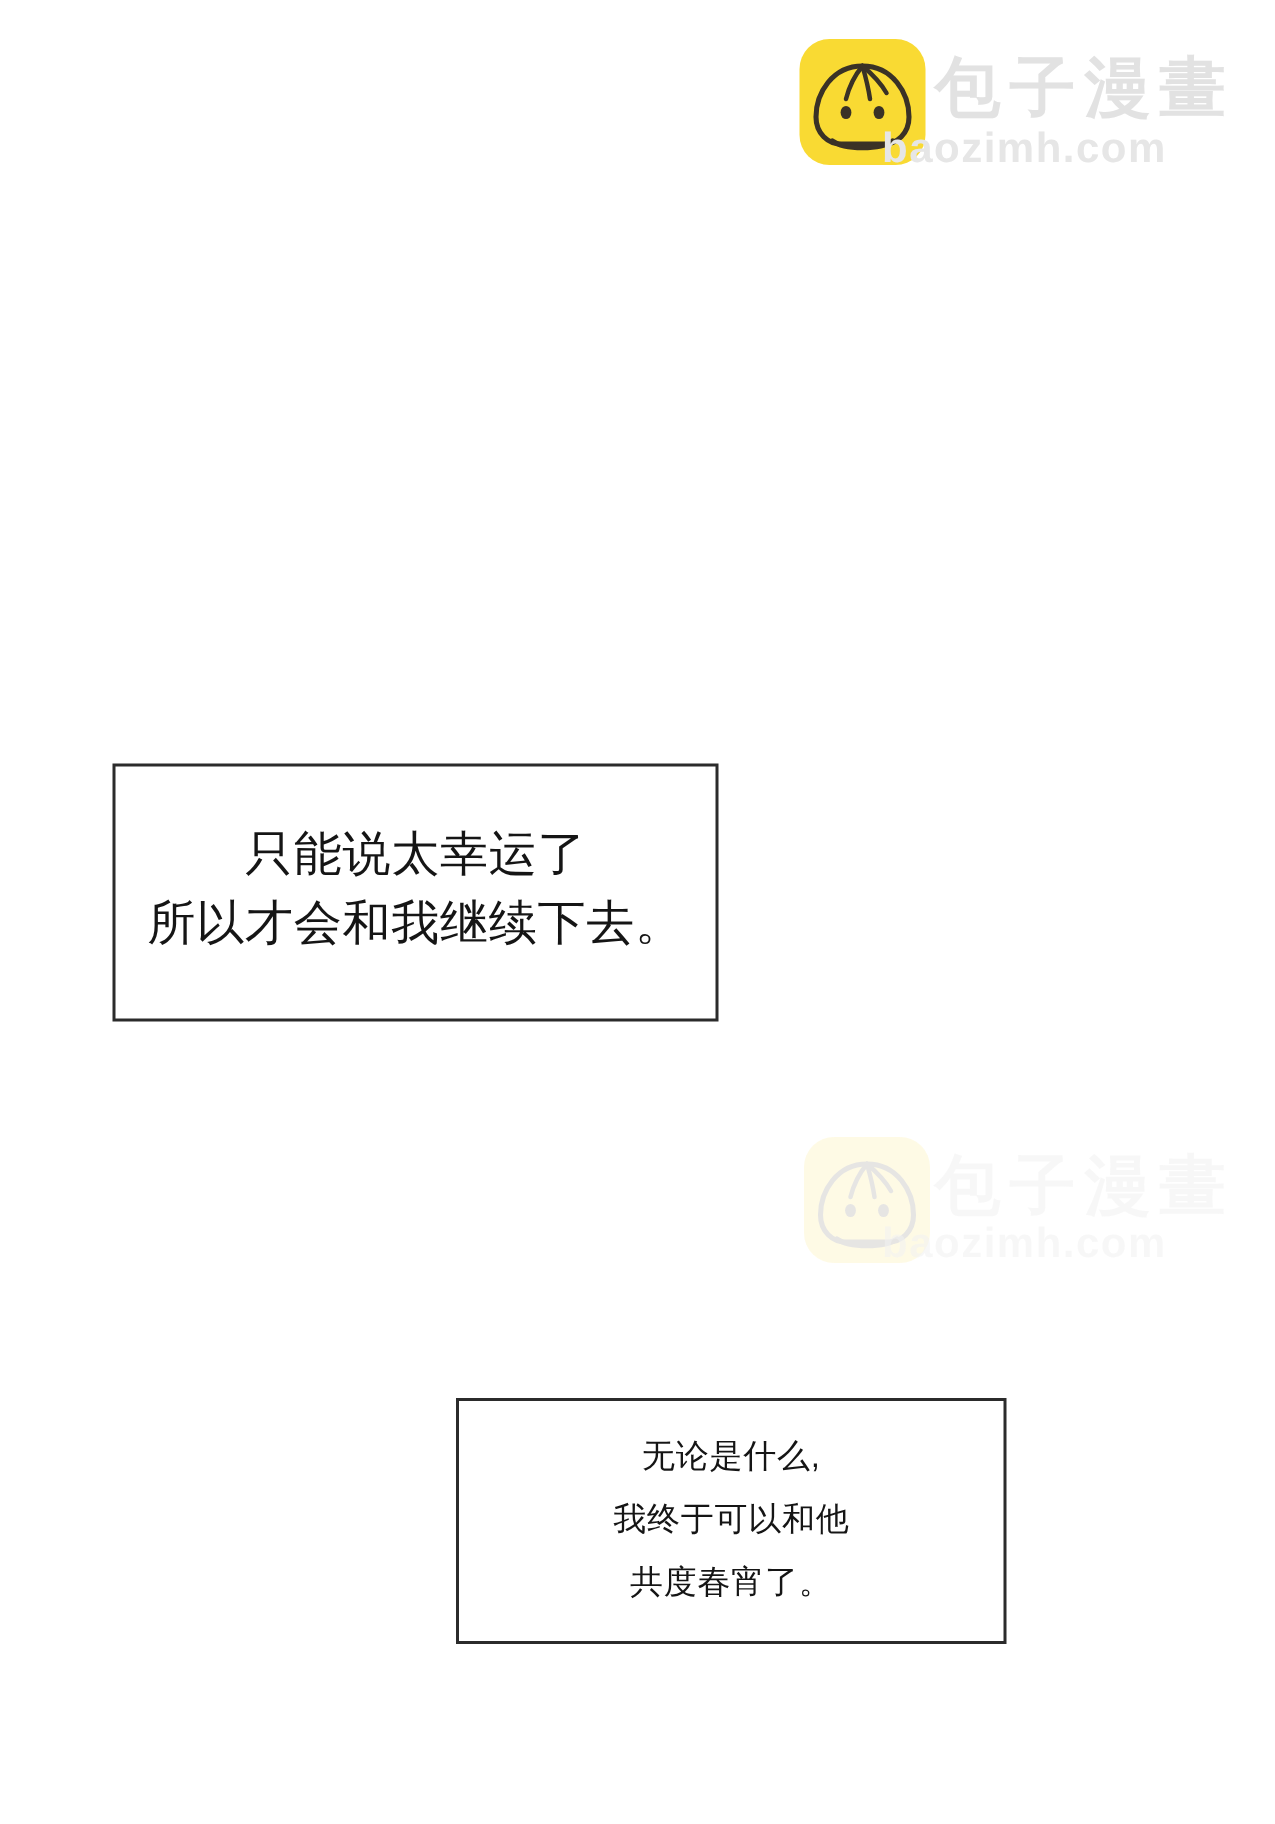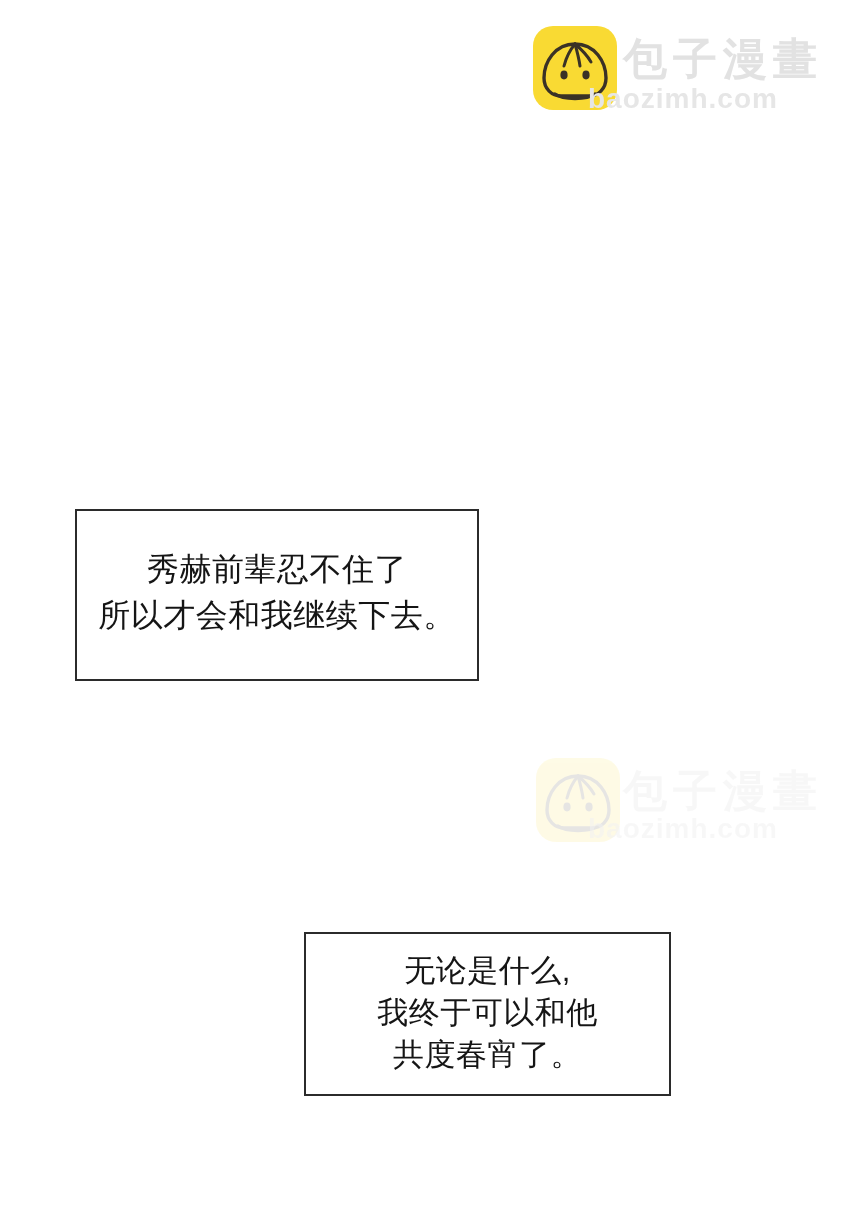--- a/index.html
+++ b/index.html
@@ -68,21 +68,21 @@
   }
 
   
   #box-3 {
     left: 304px;
     top: 932px;
     width: 367px;
     height: 164px;
   }
   #box-3 .box-text {
-    font-size: 31px;
+    font-size: 22px;
     line-height: 42px;
     padding-bottom: 2px;
   }
 
   
   .watermark {
     position: absolute;
     z-index: 5;
     pointer-events: none;
     user-select: none;
@@ -130,21 +130,21 @@
   #watermark-mid-url  { left: 588px; top: 808px; opacity: 0.55; }
   #watermark-mid-cn .wm-cn, #watermark-mid-url .wm-url { color: #f2f2f2; }
 </style>
 </head>
 <body>
 
 <div id="page">
 
 
   <div class="box" id="box-2">
-    <div class="box-text">秀赫前辈忍不住了
+    <div class="box-text">只能说太幸运了
 所以才会和我继续下去。</div>
   </div>
 
   <div class="box" id="box-3">
     <div class="box-text">无论是什么,
 我终于可以和他
 共度春宵了。</div>
   </div>
 
   <div class="watermark" id="watermark-top-logo">

